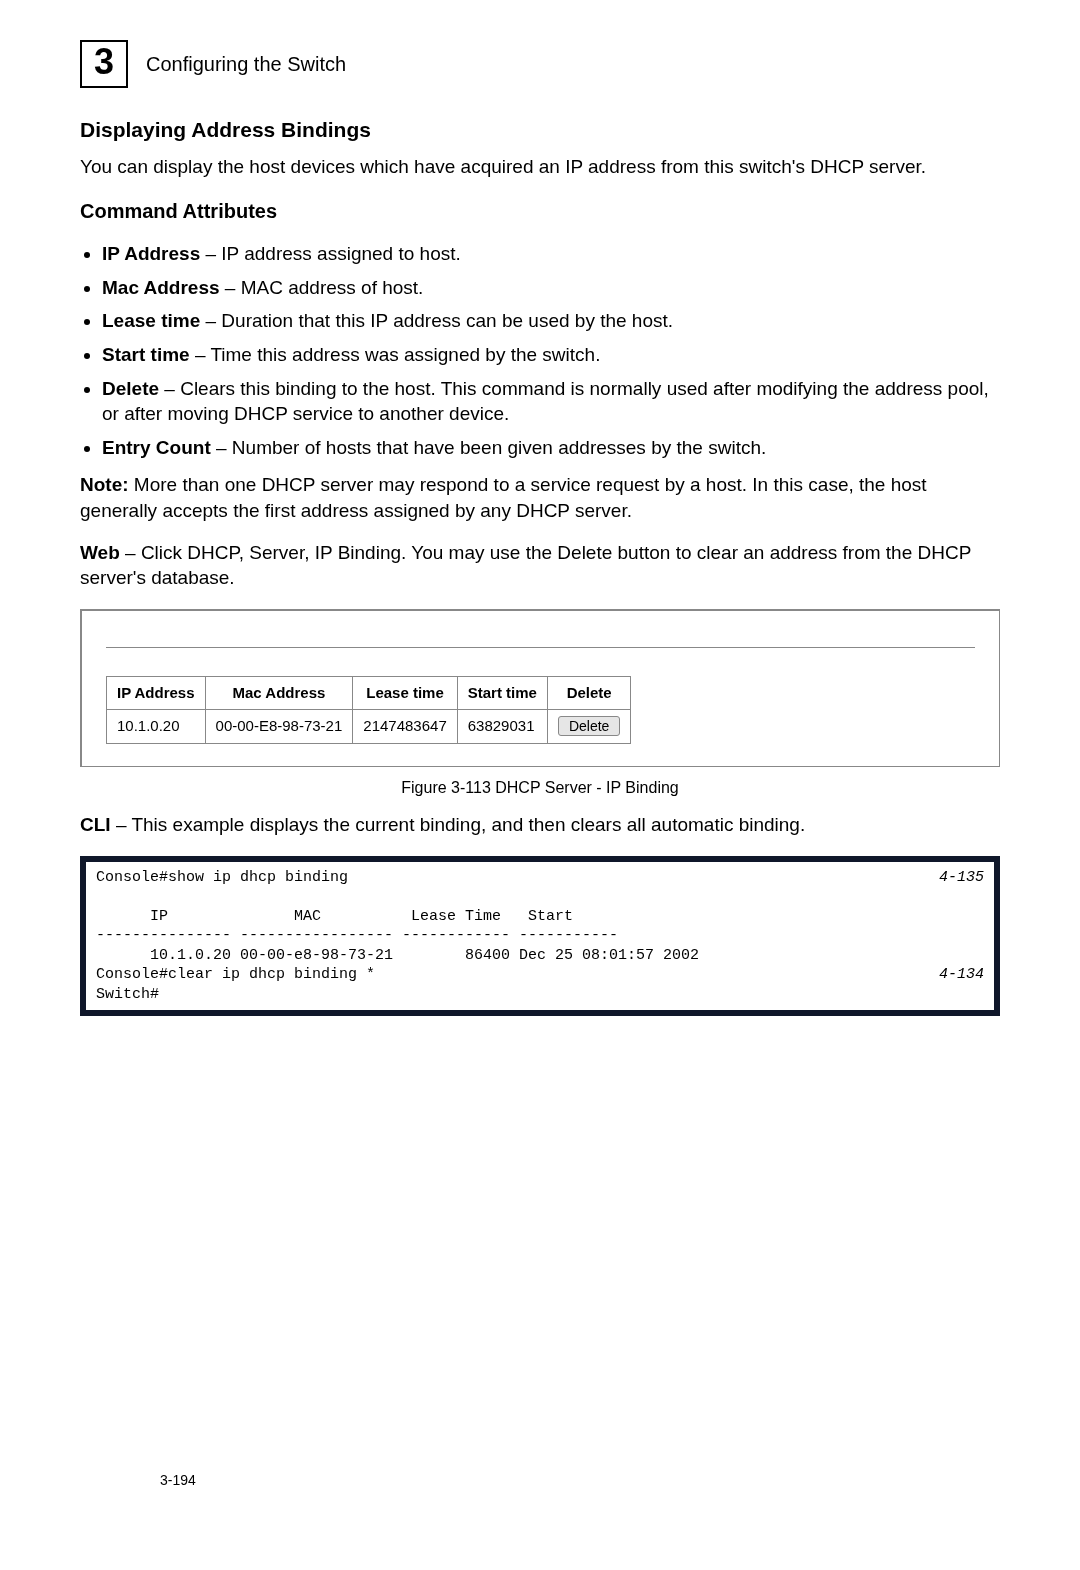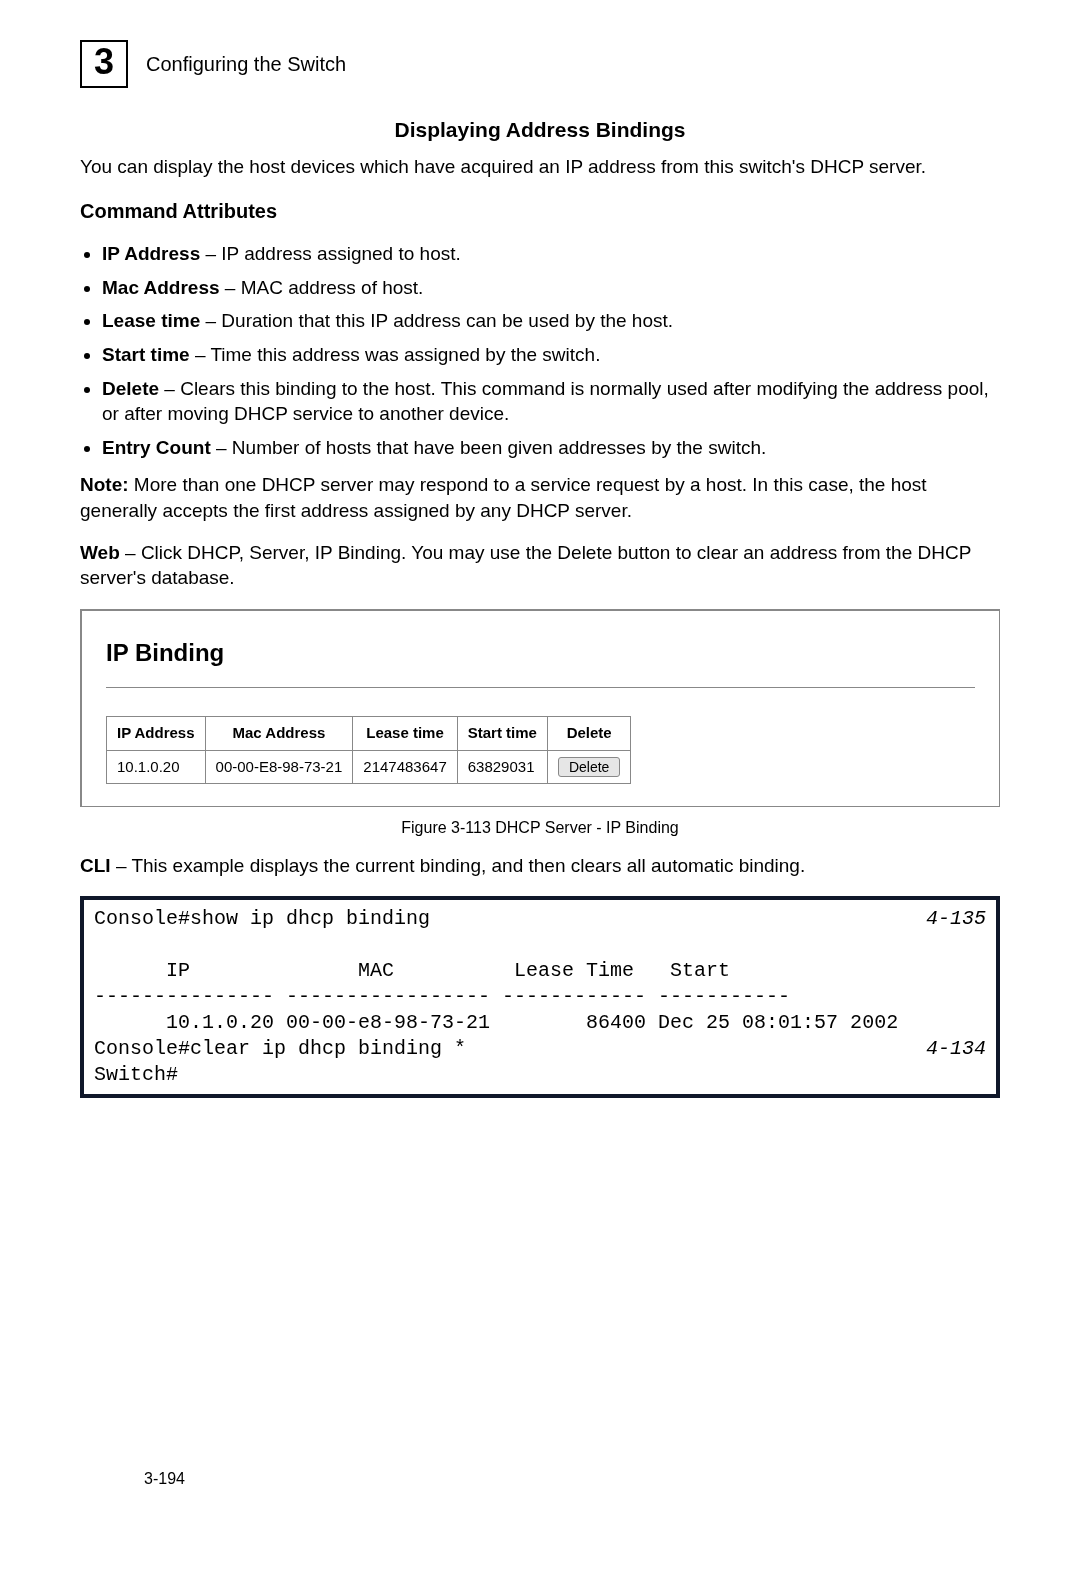--- a/index.html
+++ b/index.html
@@ -30,21 +30,20 @@
     margin-right: 18px;
   }
   .chapter-title {
     font-size: 20px;
     text-align: right;
   }
   h2.section {
     font-size: 21px;
     font-weight: bold;
     margin: 10px 0 10px 0;
-    text-align: center;
   }
   p { margin: 6px 0 18px 0; }
   .cmdattr {
     font-weight: bold;
     font-size: 20px;
     margin: 4px 0 8px 0;
   }
   ul.attrs {
     margin: 16px 0 12px 0;
     padding-left: 22px;
@@ -100,37 +99,37 @@
     margin-top: 24px;
   }
   .figure-caption {
     text-align: center;
     font-weight: normal;
     font-size: 16px;
     margin: 10px 0 14px 0;
   }
   pre.cli {
     font-family: "Courier New", monospace;
-    font-size: 20px;
-    border: 4px solid #0f172a;
+    font-size: 15px;
+    border: 6px solid #0f172a;
     padding: 6px 10px;
     white-space: pre;
     line-height: 1.3;
     margin: 8px 0 16px 0;
     position: relative;
   }
   .cli-ref {
     font-style: italic;
     float: right;
   }
   .page-num {
     position: absolute;
     bottom: 40px;
-    left: 64px;
-    font-size: 16px;
+    left: 80px;
+    font-size: 14px;
   }
   .page-wrap { position: relative; min-height: 1490px; }
 </style>
 </head>
 <body>
 <div class="page-wrap">
 
 <div class="header-row">
   <div class="chapter-icon">3</div>
   <div class="chapter-title">Configuring the Switch</div>
@@ -153,21 +152,20 @@
 
 <p class="note-row" style="padding-left:0;">
   <span class="note-label">Note:</span><span> More than one DHCP server may respond to a service request by a host. In this case, the host generally accepts the first address assigned by any DHCP server.</span>
 </p>
 
 <p>
   <b>Web</b><span> – Click DHCP, Server, IP Binding. You may use the Delete button to clear an address from the DHCP server's database.</span>
 </p>
 
 <div class="screenshot">
-  <h3>IP Binding</h3>
   <hr class="hr">
   <table class="binding">
     <tbody>
           <tr>
       <th>IP Address</th>
       <th>Mac Address</th>
       <th>Lease time</th>
       <th>Start time</th>
       <th>Delete</th>
     </tr>

